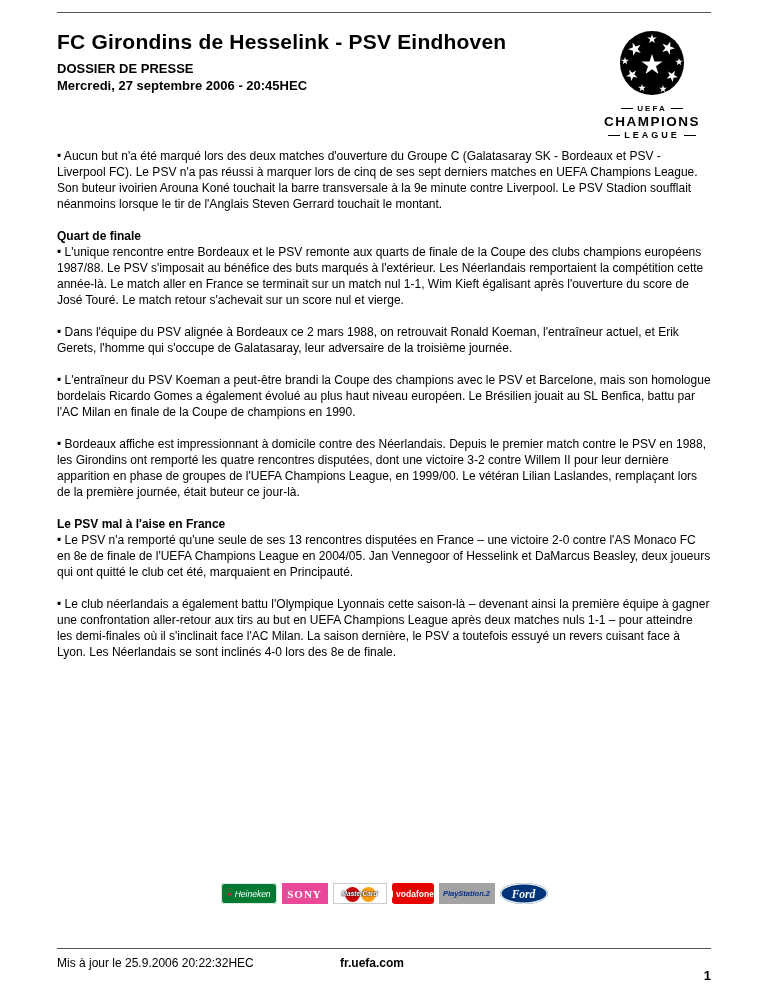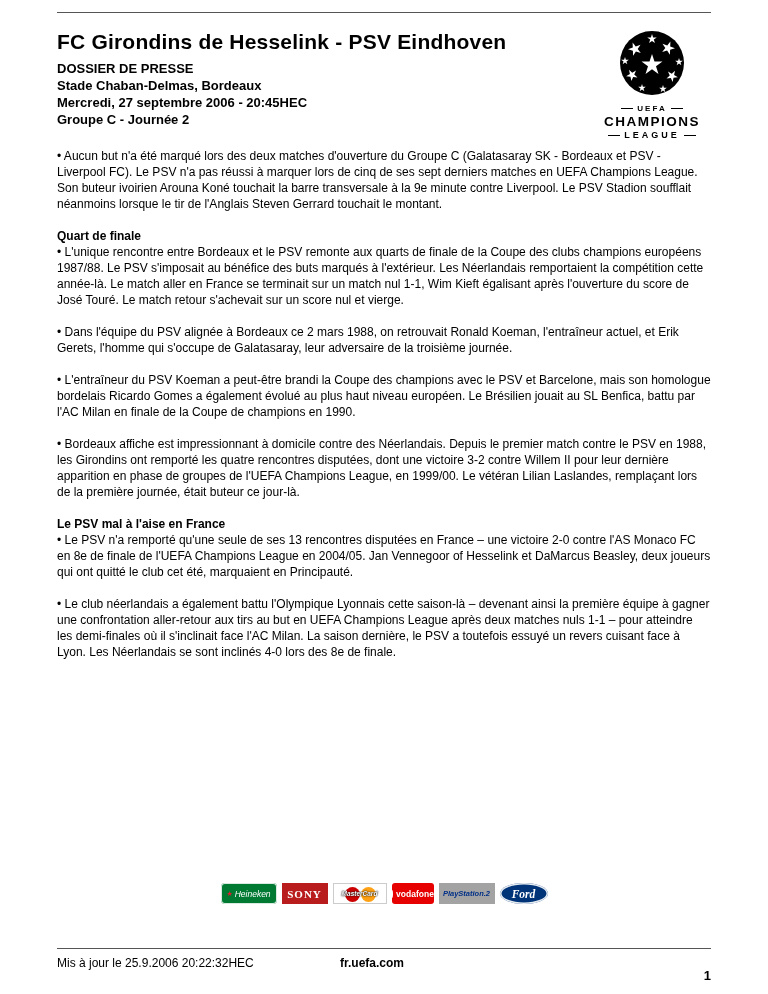--- a/index.html
+++ b/index.html
@@ -22,21 +22,21 @@
   .lg-league { font-size:9px; font-weight:bold; letter-spacing:3px; }
 
   .content { position:absolute; top:148px; left:57px; width:654px; font-size:12px; line-height:16px; }
   .para { margin:0 0 16px 0; }
   .section-heading { font-size:12px; line-height:16px; font-weight:bold; margin:0; }
 
   .sponsors { position:absolute; left:0; right:0; top:883px; display:flex; justify-content:center; align-items:center; gap:5px; }
   .sp { height:21px; display:inline-flex; align-items:center; justify-content:center; }
   .sp-heineken { width:56px; background:#007a33; border-radius:4px; box-shadow:inset 0 0 0 1px rgba(255,255,255,.85); color:#fff; font-style:italic; font-weight:normal; font-size:8.5px; gap:2px; }
   .hk-star { color:#e8192c; font-style:normal; font-size:7px; line-height:1; }
-  .sp-sony { width:46px; background:#b91c1c; color:#fff; font-family:"Liberation Serif", serif; font-weight:bold; font-size:11px; letter-spacing:1px; }
+  .sp-sony { width:46px; background:#ec4899; color:#fff; font-family:"Liberation Serif", serif; font-weight:bold; font-size:11px; letter-spacing:1px; }
   .sp-mastercard { width:54px; background:#fff; border:1px solid #ccc; position:relative; }
   .mc-circle { position:absolute; top:3px; width:15px; height:15px; border-radius:50%; }
   .mc-red { left:11px; background:#cc0000; }
   .mc-orange { left:27px; background:#ff9900; opacity:.92; }
   .mc-text { position:relative; z-index:2; color:#fff; font-style:italic; font-weight:bold; font-size:6.5px; text-shadow:0 0 2px #000, 0 0 1px #000; }
   .sp-vodafone { width:42px; background:#e60000; border-radius:3px; color:#fff; font-weight:bold; font-size:8.5px; gap:3px; }
   .vf-mark { display:inline-block; width:8px; height:8px; border:1.5px solid #fff; border-radius:50%; }
   .sp-playstation { width:56px; background:#a3a3a3; color:#003087; font-weight:bold; font-style:italic; font-size:7.5px; }
   .sp-ford { width:48px; background:#003478; border-radius:50%; box-shadow:inset 0 0 0 1.5px rgba(255,255,255,.9); color:#fff; font-family:"Liberation Serif", serif; font-style:italic; font-weight:bold; font-size:11.5px; }
 
@@ -50,23 +50,21 @@
 <body>
 
 <div class="page">
 
   <div class="top-rule"></div>
 
   <div class="header">
     <div class="header-text">
       <h1 class="title">FC Girondins de Hesselink - PSV Eindhoven</h1>
       <div class="sub">DOSSIER DE PRESSE</div>
-      <div class="sub">Stade Chaban-Delmas, Bordeaux</div>
       <div class="sub">Mercredi, 27 septembre 2006 - 20:45HEC</div>
-      <div class="sub">Groupe C - Journée 2</div>
     </div>
 
     <div class="ucl-logo">
       <svg width="70" height="70" viewBox="-35 -35 70 70">
         <defs>
           <path id="star" d="M0,-1 L0.2245,-0.309 0.9511,-0.309 0.3633,0.118 0.5878,0.809 0,0.382 -0.5878,0.809 -0.3633,0.118 -0.9511,-0.309 -0.2245,-0.309 Z"></path>
         </defs>
         <circle r="32" fill="#000"></circle>
         <use href="#star" fill="#fff" transform="translate(0,2) scale(11)"></use>
         <use href="#star" fill="#fff" transform="translate(-17,-14) scale(7) rotate(-20)"></use>

